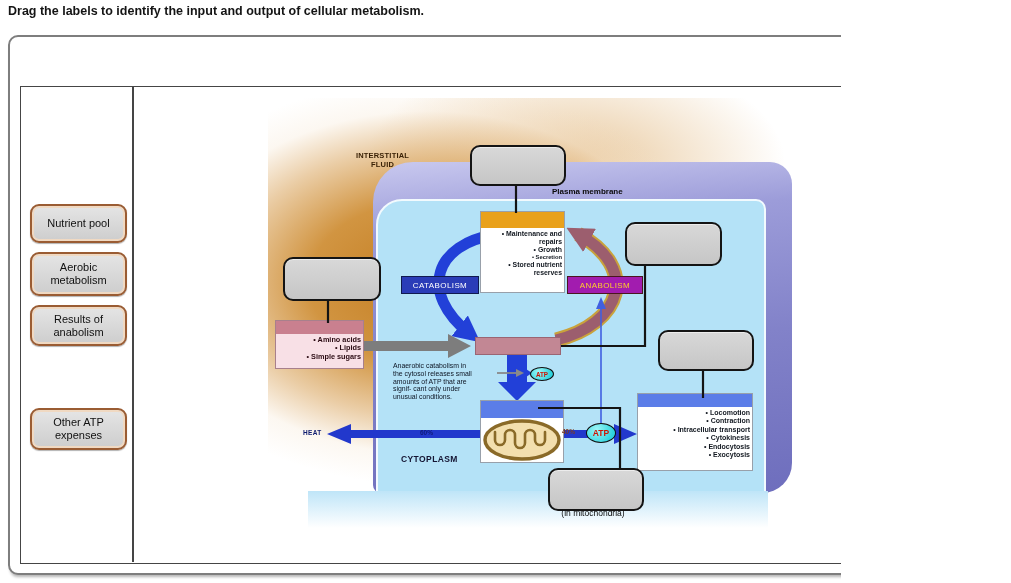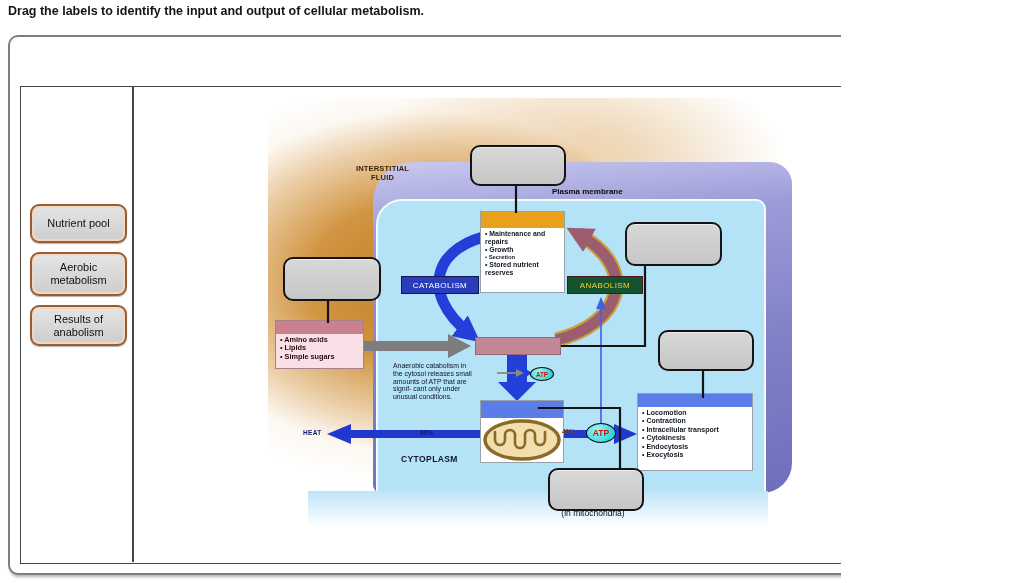--- a/index.html
+++ b/index.html
@@ -32,34 +32,34 @@
 
   .cell-outer{position:absolute;left:373px;top:162px;width:419px;height:331px;
      border-radius:40px 22px 30px 8px;
      background:linear-gradient(175deg,#c9c9ef 0%,#9c9cd9 20%,#8282c9 55%,#6e6ebd 100%);}
   .cell-inner{position:absolute;left:376px;top:199px;width:390px;height:294px;
      border:2px solid #f2fafe;border-radius:26px 10px 2px 2px;background:#b4e2f7;box-sizing:border-box;}
   .cell-fade{position:absolute;left:308px;top:491px;width:460px;height:37px;
      background:linear-gradient(#bfe5f8, rgba(255,255,255,0));}
 
   .txt{position:absolute;color:#101010;}
-  .t-interstitial{left:345px;top:164px;width:75px;text-align:center;font-size:7.5px;font-weight:bold;color:#3a2206;line-height:1.2;letter-spacing:.2px;}
+  .t-interstitial{left:345px;top:151px;width:75px;text-align:center;font-size:7.5px;font-weight:bold;color:#3a2206;line-height:1.2;letter-spacing:.2px;}
   .t-membrane{left:552px;top:187px;font-size:8px;font-weight:bold;color:#0a0a0a;}
   .t-cytoplasm{left:401px;top:454px;font-size:8.5px;font-weight:bold;color:#141432;letter-spacing:.4px;text-align:center;}
   .t-heat{left:303px;top:429px;font-size:6.5px;font-weight:bold;color:#0c1a6e;letter-spacing:.3px;}
   .t-p60{left:420px;top:429px;font-size:6.5px;font-weight:bold;color:#101a78;}
   .t-p40{left:562px;top:428px;font-size:6.5px;font-weight:bold;color:#7c3a22;}
   .t-inmito{left:543px;top:508px;width:100px;text-align:center;font-size:8.5px;font-weight:normal;color:#0a0a0a;}
 
   .badge{position:absolute;display:flex;align-items:center;justify-content:center;
          font-size:8px;font-weight:normal;letter-spacing:.4px;}
   .badge-cat{left:401px;top:276px;width:76px;height:16px;background:#2a3cb8;color:#fff;border:1px solid #101a50;}
-  .badge-ana{left:567px;top:276px;width:74px;height:16px;background:#14532d;color:#ffd028;border:1px solid #4a161f;}
-
-  .infobox{position:absolute;background:#fff;border:1px solid #98a0aa;box-sizing:border-box;}
+  .badge-ana{left:567px;top:276px;width:74px;height:16px;background:#a21caf;color:#ffd028;border:1px solid #4a161f;}
+
+  .infobox{position:absolute;background:#fff;border:1px solid #98a0aa;box-sizing:border-box;text-align:right;}
   .infobox .hdr{width:100%;}
   .infobox ul{margin:0;padding:2px 2px 1px 4px;list-style:none;}
   .infobox li{font-size:6.9px;font-weight:bold;line-height:1.16;color:#121820;}
   .infobox li::before{content:"• ";}
   .box-uses{left:480px;top:211px;width:85px;height:82px;}
   .box-uses .hdr{height:16px;background:#e9a11b;}
   .box-uses li:nth-child(3){font-size:5.8px;}
   .box-sources{left:275px;top:320px;width:89px;height:49px;border-color:#a8808c;background:#f8e0e6;}
   .box-sources .hdr{height:13px;background:#c9808f;}
   .box-sources li{font-size:7.3px;color:#2a0a12;}
@@ -95,20 +95,21 @@
   <div class="panel"></div>
   <button class="btn" style="left:882px;top:48px;width:50px;height:21px;">Reset</button>
   <button class="btn btn-help" style="left:939px;top:48px;width:47px;height:21px;">Help</button>
 
   <div class="frame"></div>
   <div class="divider"></div>
 
   <div class="bank-label z4" style="top:204px;height:35px;">Nutrient pool</div>
   <div class="bank-label z4" style="top:252px;height:40px;">Aerobic metabolism</div>
   <div class="bank-label z4" style="top:305px;height:37px;">Results of anabolism</div>
+  <div class="bank-label z4" style="top:408px;height:38px;">Other ATP expenses</div>
 
   <div class="orange-blob z1"></div>
   <div class="cell-outer z2"></div>
   <div class="cell-inner z2"></div>
   <div class="cell-fade z2"></div>
 
   <div class="txt t-interstitial z4">
     <div>INTERSTITIAL</div>
     <div>FLUID</div>
   </div>

